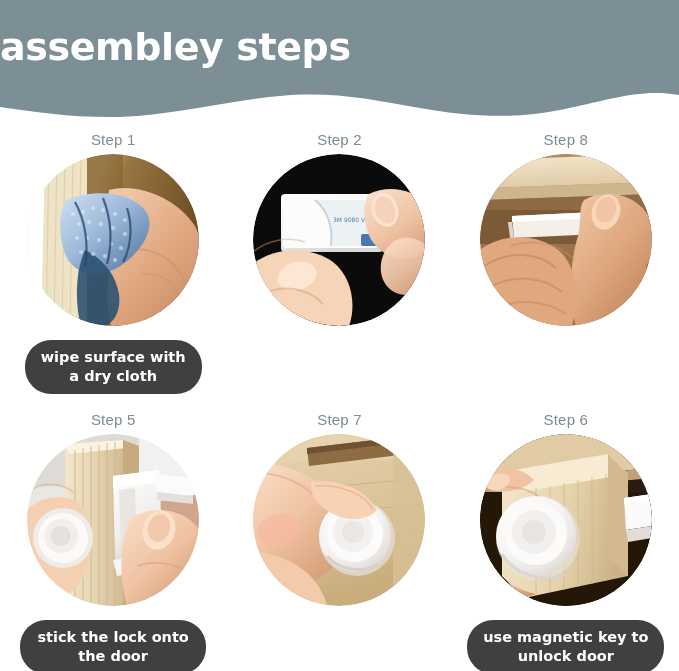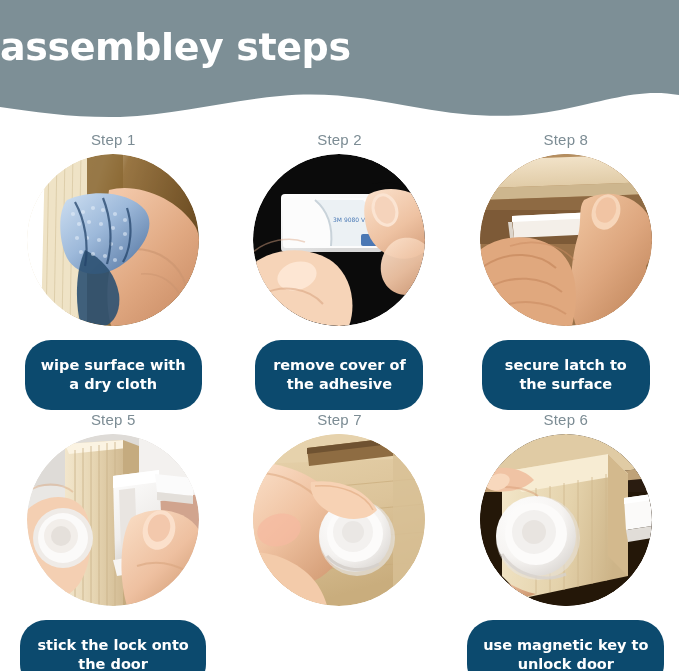--- a/index.html
+++ b/index.html
@@ -83,24 +83,24 @@
   }
   .photo-circle svg {
     display: block;
   }
 
   
   .caption-pill {
     margin-top: 14px;
     min-width: 168px;
     max-width: 196px;
-    background: #0c4a6e;
+    background: #404040;
     color: #ffffff;
     border-radius: 26px;
-    padding: 16px 16px;
+    padding: 8px 16px;
     text-align: center;
     font-size: 14.5px;
     font-weight: bold;
     line-height: 19px;
     font-family: "DejaVu Sans", sans-serif;
     box-sizing: border-box;
     white-space: pre-line;
   }
   .caption-pill.wide {
     min-width: 186px;
@@ -250,22 +250,20 @@
                    C144,144 130,134 128,118 C126,102 136,86 150,84 Z" fill="url(#skin2b)" opacity="0.96"></path>
 
           <path d="M0,112 C20,96 54,96 74,110 C94,124 100,152 92,172 L0,172 Z" fill="url(#skin2)"></path>
           <path d="M0,110 C22,92 58,92 80,108 C98,122 104,150 96,172 L0,172 Z" fill="#f6d4b8"></path>
           <ellipse cx="44" cy="122" rx="20" ry="14" transform="rotate(-16 44 122)" fill="#fde6d3"></ellipse>
           <path d="M10,140 C30,130 56,134 70,150" stroke="#dba784" stroke-width="2" fill="none" opacity="0.6"></path>
           <path d="M0,98 C14,86 36,82 52,88" stroke="#dba784" stroke-width="1.6" fill="none" opacity="0.45"></path>
         </g>
       </svg>
     </div>
-    <div class="caption-pill">remove cover of
-the adhesive</div>
   </div>
 
   <div class="step-cell">
     <div class="step-label">Step 8</div>
     <div class="photo-circle">
       <svg width="172" height="172" viewBox="0 0 172 172">
         <defs>
           <clipPath id="clip3">
               <circle cx="86" cy="86" r="86"></circle>
             </clipPath>
@@ -299,22 +297,20 @@
           <ellipse cx="126" cy="56" rx="10" ry="13" transform="rotate(18 126 56)" fill="#f1c4a3"></ellipse>
 
           <path d="M0,96 C24,78 58,80 78,96 C96,110 100,140 92,172 L0,172 Z" fill="#e0a87e"></path>
           <path d="M4,112 C28,96 58,98 76,114" stroke="#c98c62" stroke-width="2" fill="none" opacity="0.8"></path>
           <path d="M8,134 C32,120 62,122 82,138" stroke="#c98c62" stroke-width="2" fill="none" opacity="0.7"></path>
           <path d="M12,156 C36,144 66,146 86,160" stroke="#c98c62" stroke-width="2" fill="none" opacity="0.6"></path>
           <path d="M30,92 C54,84 80,90 94,106" stroke="#c98c62" stroke-width="1.6" fill="none" opacity="0.5"></path>
         </g>
       </svg>
     </div>
-    <div class="caption-pill">secure latch to
-the surface</div>
   </div>
 
   <div class="step-cell">
     <div class="step-label">Step 5</div>
     <div class="photo-circle">
       <svg width="172" height="172" viewBox="0 0 172 172">
         <defs>
           <clipPath id="clip4">
               <circle cx="86" cy="86" r="86"></circle>
             </clipPath>

